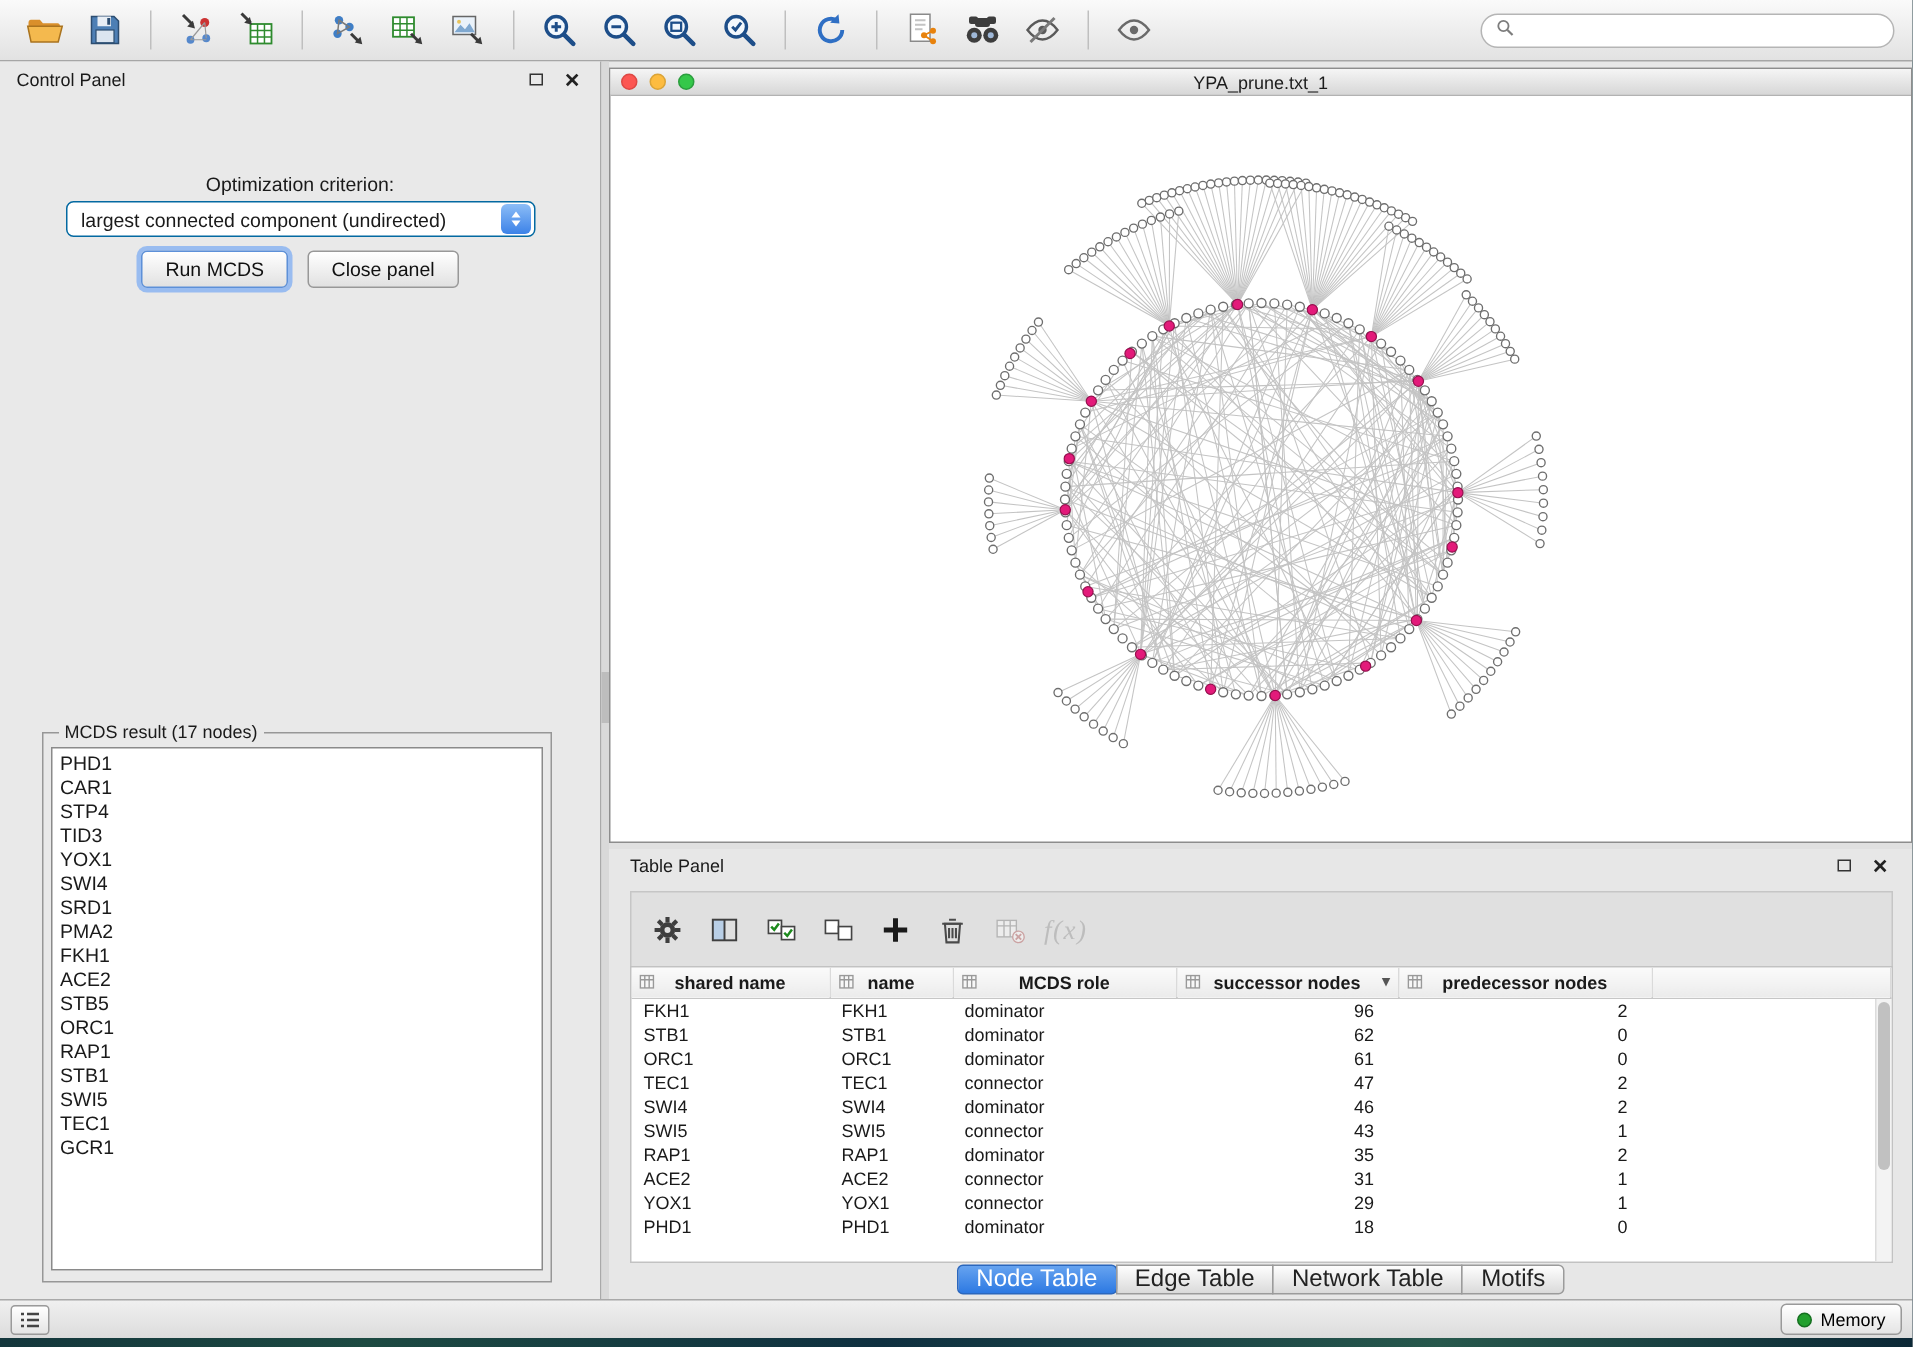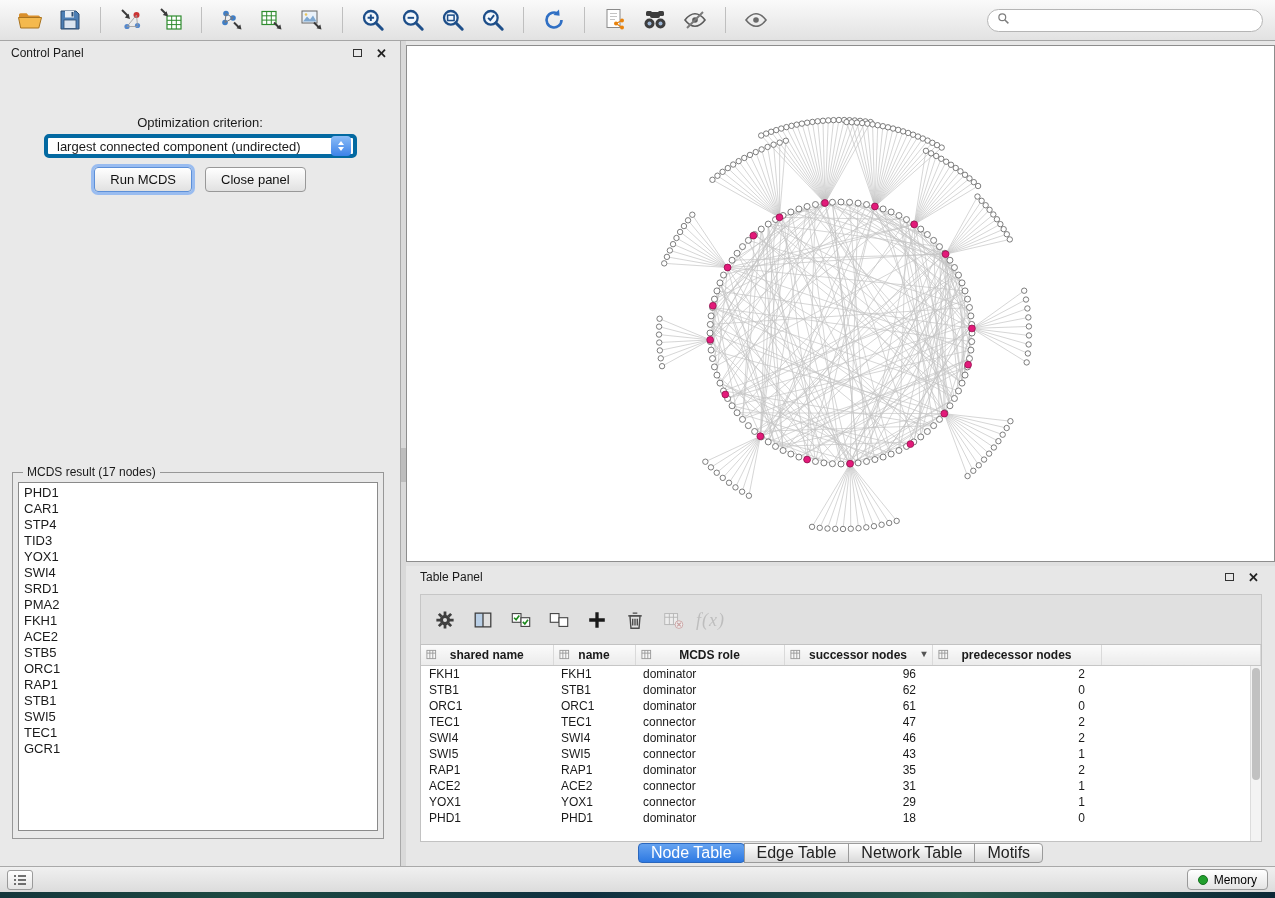--- a/index.html
+++ b/index.html
@@ -30,33 +30,33 @@
   .win-btn{width:15px;height:15px;display:flex;align-items:center;justify-content:center;cursor:pointer;
        color:#222;font-size:13px;font-weight:bold;background:transparent;border:0;padding:0}
   .float-glyph{width:9px;height:8px;border:1.4px solid #333;display:block}
   .cp-tabs{position:absolute;top:34px;left:0;right:0;display:flex;justify-content:center}
   .cp-tab{font-size:12px;line-height:14px;padding:3px 11px;border:1px solid #9b9b9b;margin-left:-1px;
        background:linear-gradient(#fefefe,#dadada);color:#222;cursor:pointer;font-family:inherit}
   .cp-tab:first-child{border-top-left-radius:4px;border-bottom-left-radius:4px;margin-left:0}
   .cp-tab:last-child{border-top-right-radius:4px;border-bottom-right-radius:4px}
   .cp-tab.active{background:linear-gradient(#66a3f0,#2d79e2);color:#fff;border-color:#2b67bd;border-radius:4px}
   .opt-label{position:absolute;top:74px;left:0;right:0;text-align:center;font-size:13px}
-  .criterion{position:absolute;top:93px;left:44px;width:313px;height:24px;background:#fff;border:4px solid #0369a1;
+  .criterion{position:absolute;top:93px;left:44px;width:313px;height:24px;background:#fff;border:1px solid #0369a1;
        border-radius:5px;display:flex;align-items:center;padding-left:9px;font-size:13px;cursor:pointer}
   .stepper{margin-left:auto;margin-right:2px;width:20px;height:20px;border-radius:4px;
        background:linear-gradient(#8cbdf7,#3c82e8);display:flex;flex-direction:column;align-items:center;justify-content:center;gap:2px}
   .stepper i{display:block;width:0;height:0;border-left:3.5px solid transparent;border-right:3.5px solid transparent}
   .stepper .up{border-bottom:4px solid #fff}
   .stepper .down{border-top:4px solid #fff}
   .cp-buttons{position:absolute;top:126px;left:0;right:0;display:flex;justify-content:center;gap:13px}
   .btn{font-family:inherit;font-size:13px;line-height:15px;padding:4px 15px;border:1px solid #989898;border-radius:4px;
        background:linear-gradient(#ffffff,#e1e1e1);color:#111;cursor:pointer}
   .btn.focusring{box-shadow:0 0 0 3px rgba(110,165,245,.65);border-color:#5d90d8}
   .mcds-fieldset{position:absolute;left:12px;right:16px;top:424px;height:374px;border:1px solid #979797;
-       padding:3px 5px 7px 5px;margin:0}
+       padding:3px 5px 7px 5px;margin:16px}
   .mcds-fieldset legend{font-size:12px;padding:0 4px;margin-left:5px}
   .mcds-list{list-style:none;margin:0;padding:2px 0;background:#fff;border:1px solid #8a8a8a;height:100%;overflow:hidden}
   .mcds-list li{font-size:13px;line-height:16px;padding-left:5px;cursor:default}
 
   
   .v-splitter{position:absolute;left:401px;top:41px;width:5px;bottom:26px;background:#d9d9d9;cursor:col-resize}
   .v-splitter .grip{position:absolute;left:0;top:407px;width:5px;height:34px;background:#bdbdbd}
   .h-splitter{position:absolute;left:406px;right:0;top:562px;height:4px;background:#e0e0e0;cursor:row-resize}
 
   
@@ -311,20 +311,28 @@
         </ul>
     </fieldset>
   </div>
 
   <div class="v-splitter">
       <div class="grip"></div>
     </div>
   <div class="h-splitter"></div>
 
   <div class="network-window">
+    <div class="net-titlebar">
+      <div class="traffic">
+        <span class="light red"></span>
+        <span class="light yellow"></span>
+        <span class="light green"></span>
+      </div>
+      <div class="net-title">YPA_prune.txt_1</div>
+    </div>
     <div class="net-canvas">
       <svg id="network-svg" preserveAspectRatio="none" viewBox="0 0 867 496">
           <g stroke="#adadad" stroke-width="0.7" opacity="0.72">
             <line x1="451.0989311808268" y1="397.8792768399692" x2="425.4321900708513" y2="137.28048105574294"></line>
             <line x1="451.0989311808268" y1="397.8792768399692" x2="303.28048105574294" y2="259.43219007085133"></line>
             <line x1="558.0478469638589" y1="310.1085699547142" x2="564.7195189442571" y2="276.5678099291488"></line>
             <line x1="307.46371675613204" y1="234.09470509156984" x2="416.90106881917325" y2="138.12072316003085"></line>
             <line x1="400.0947050915698" y1="394.53628324386796" x2="408.44316781588714" y2="139.51712826717682"></line>
             <line x1="303.28048105574294" y1="276.56780992914867" x2="309.95215303614117" y2="225.89143004528583"></line>
             <line x1="335.508985220254" y1="354.37430177810904" x2="354.25225279985756" y2="164.0707124218482"></line>

